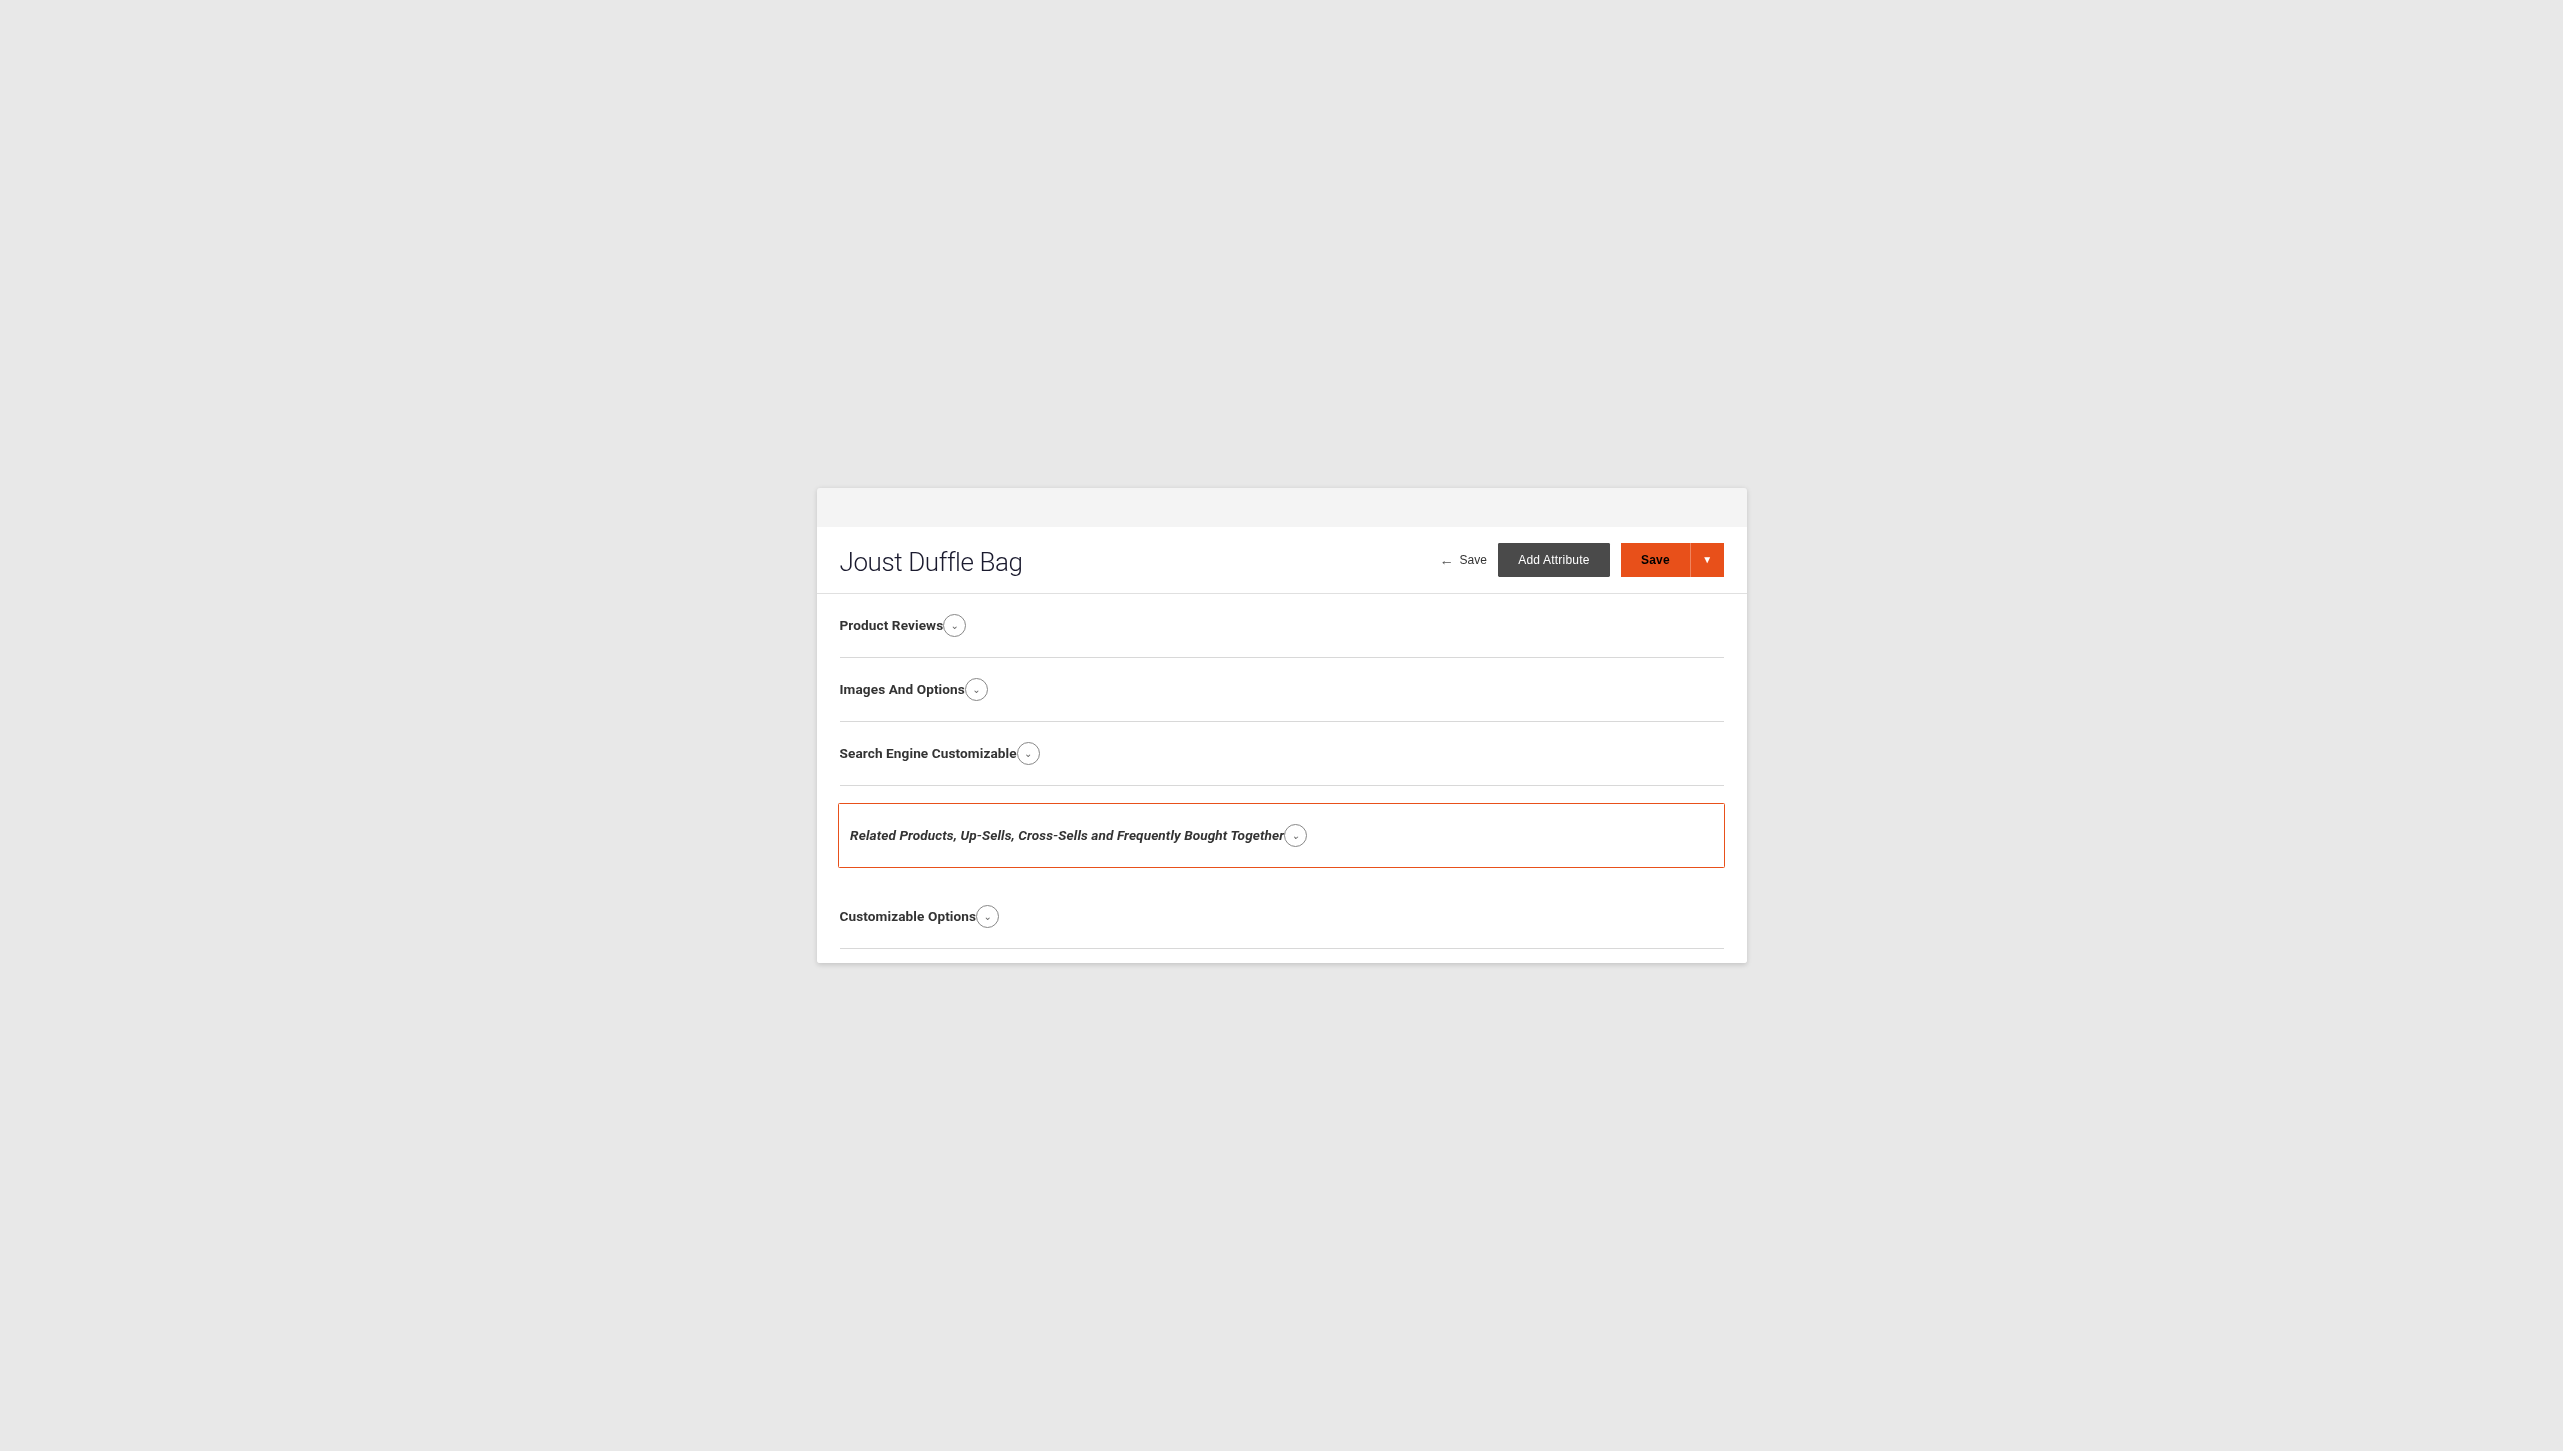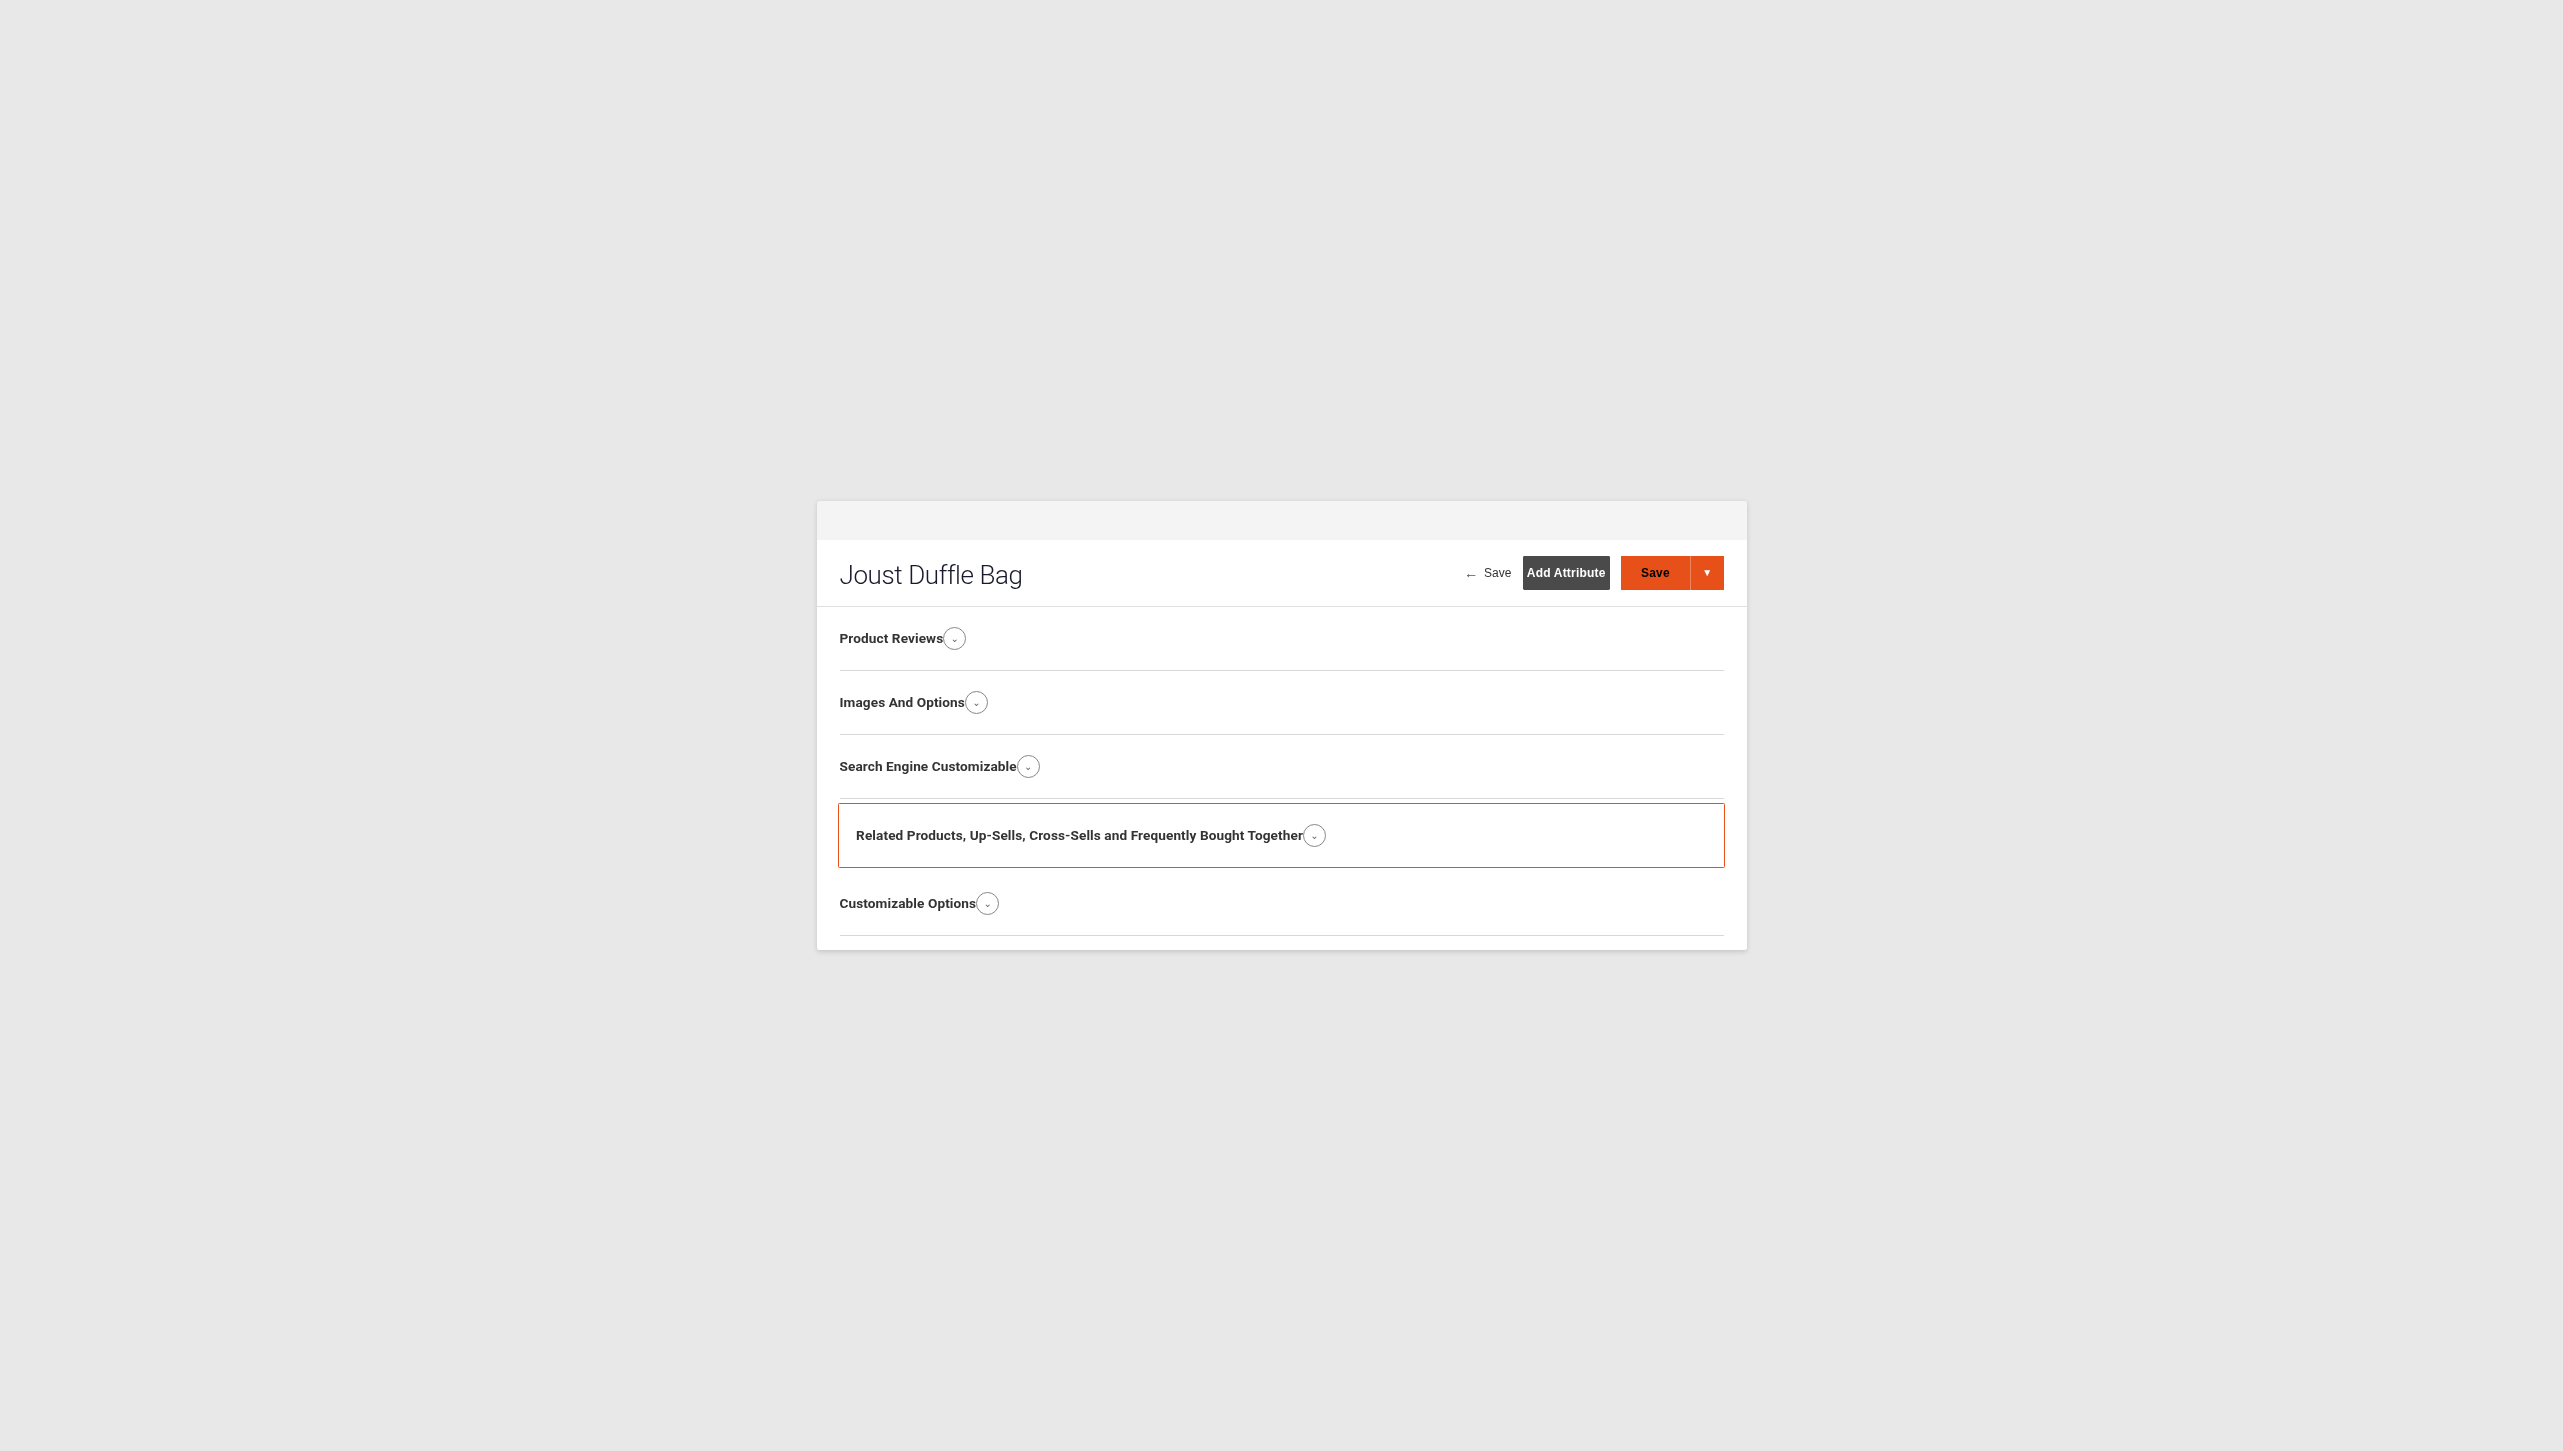--- a/index.html
+++ b/index.html
@@ -64,23 +64,23 @@
 
     .back-arrow {
       font-size: 14.3px;
       color: #555;
     }
 
     .add-attribute-btn {
       background: #4a4a4a;
       color: #ffffff;
       border: none;
-      padding: 10px 4px;
+      padding: 10px 20px;
       font-size: 12px;
-      font-weight: 700;
+      font-weight: 400;
       cursor: pointer;
       border-radius: 1.4px;
       letter-spacing: 0.2px;
     }
 
     .save-btn-group {
       display: flex;
       align-items: stretch;
     }
 
@@ -147,23 +147,24 @@
       align-items: center;
       justify-content: center;
       color: #666;
       font-size: 10px;
       flex-shrink: 0;
     }
 
     
     .accordion-item.highlighted {
       border: 1.4px solid #e8501a;
-      margin: 4px -1.4px;
-      padding: 20px 17px;
+      margin: 17px -1.4px;
+      padding: 20px 11px;
       border-radius: 1.4px;
+      font-style: italic;
     }
 
     .accordion-item.highlighted .accordion-header {
       padding: 0 0;
     }
 
     .bottom-border-spacer {
       padding-bottom: 14.3px;
     }
   </style>

